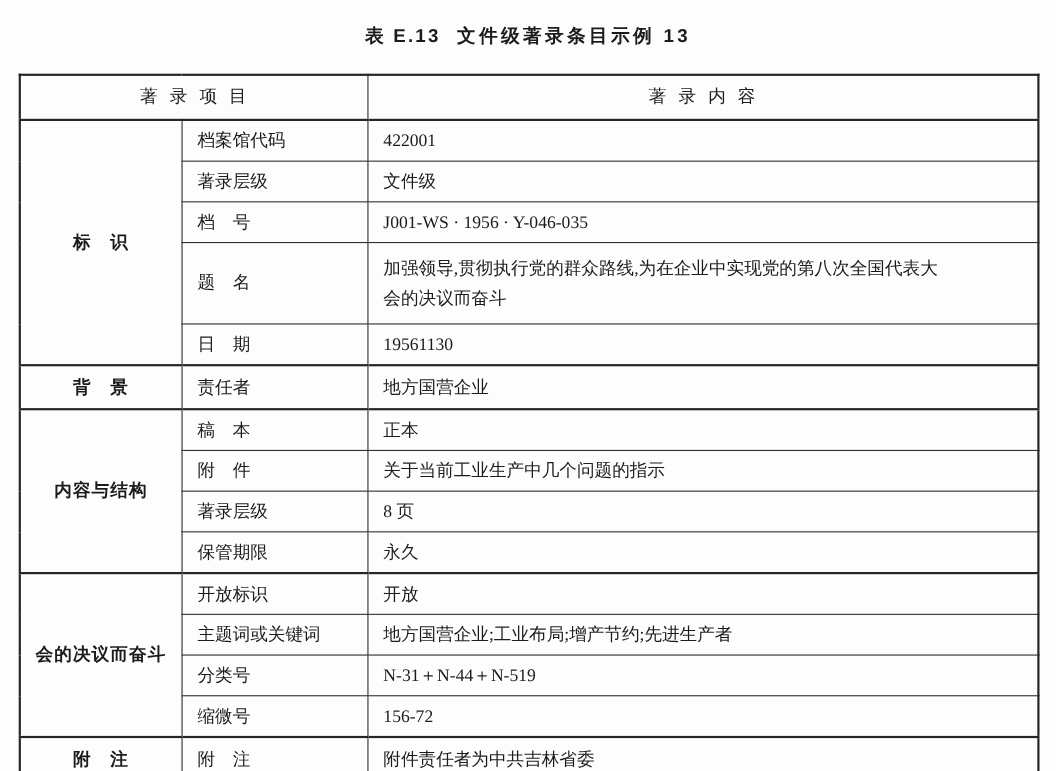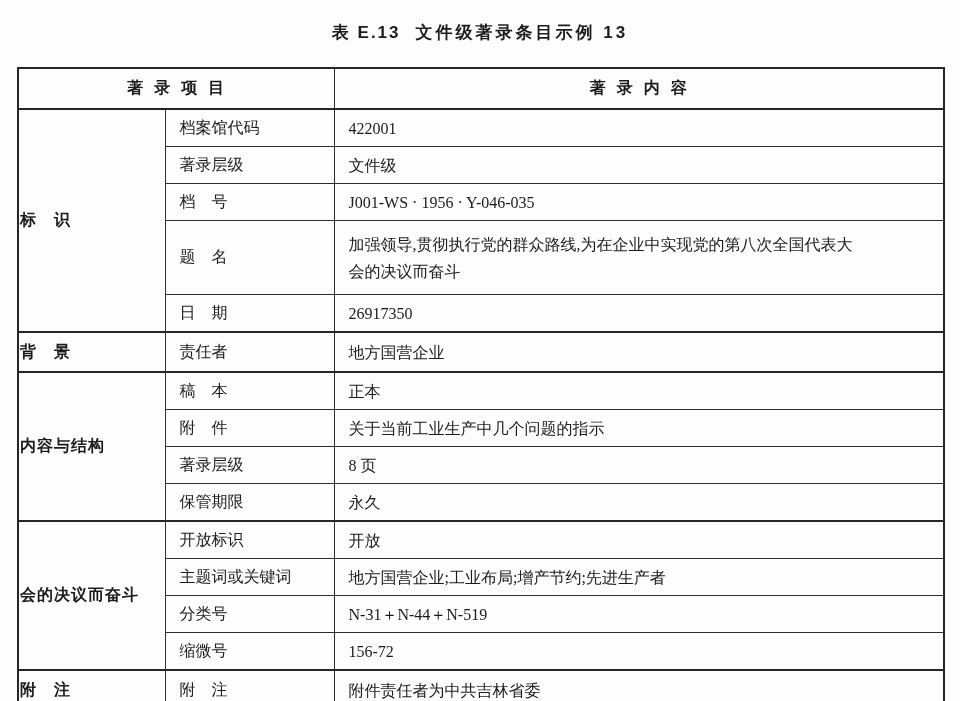--- a/index.html
+++ b/index.html
@@ -39,25 +39,26 @@
     font-weight:400;
     vertical-align:middle;
     overflow:hidden;
   }
   th.hdr{
     height:37px;
     text-align:center;
     letter-spacing:11px;
     padding-left:11px; 
     border-bottom:2px solid #262626;
-    font-weight:700;
+    font-weight:400;
   }
   tr.row td{height:36px;}
   tr.tall td{height:73px;}
   td.group-cell{
+    text-align:center;
     font-family:"Liberation Sans","DejaVu Sans",sans-serif;
     font-weight:700;
     letter-spacing:1px;
   }
   td.item-cell{padding:0 6px 0 14px;}
   td.value-cell{
     padding:0 20px 0 14px;
     white-space:pre-line;
     line-height:27px;
     margin-top:30px;
@@ -99,21 +100,21 @@
           <td class="item-cell">档　号</td>
           <td class="value-cell">J001-WS · 1956 · Y-046-035</td>
         </tr>
         <tr class="row tall">
           <td class="item-cell">题　名</td>
           <td class="value-cell">加强领导,贯彻执行党的群众路线,为在企业中实现党的第八次全国代表大
 会的决议而奋斗</td>
         </tr>
         <tr class="row">
           <td class="item-cell">日　期</td>
-          <td class="value-cell">26917350</td>
+          <td class="value-cell">19561130</td>
         </tr>
         <tr class="row group-start">
           <td class="group-cell" rowspan="1">背　景</td>
           <td class="item-cell">责任者</td>
           <td class="value-cell">地方国营企业</td>
         </tr>
         <tr class="row group-start">
           <td class="group-cell" rowspan="4">内容与结构</td>
           <td class="item-cell">稿　本</td>
           <td class="value-cell">正本</td>

